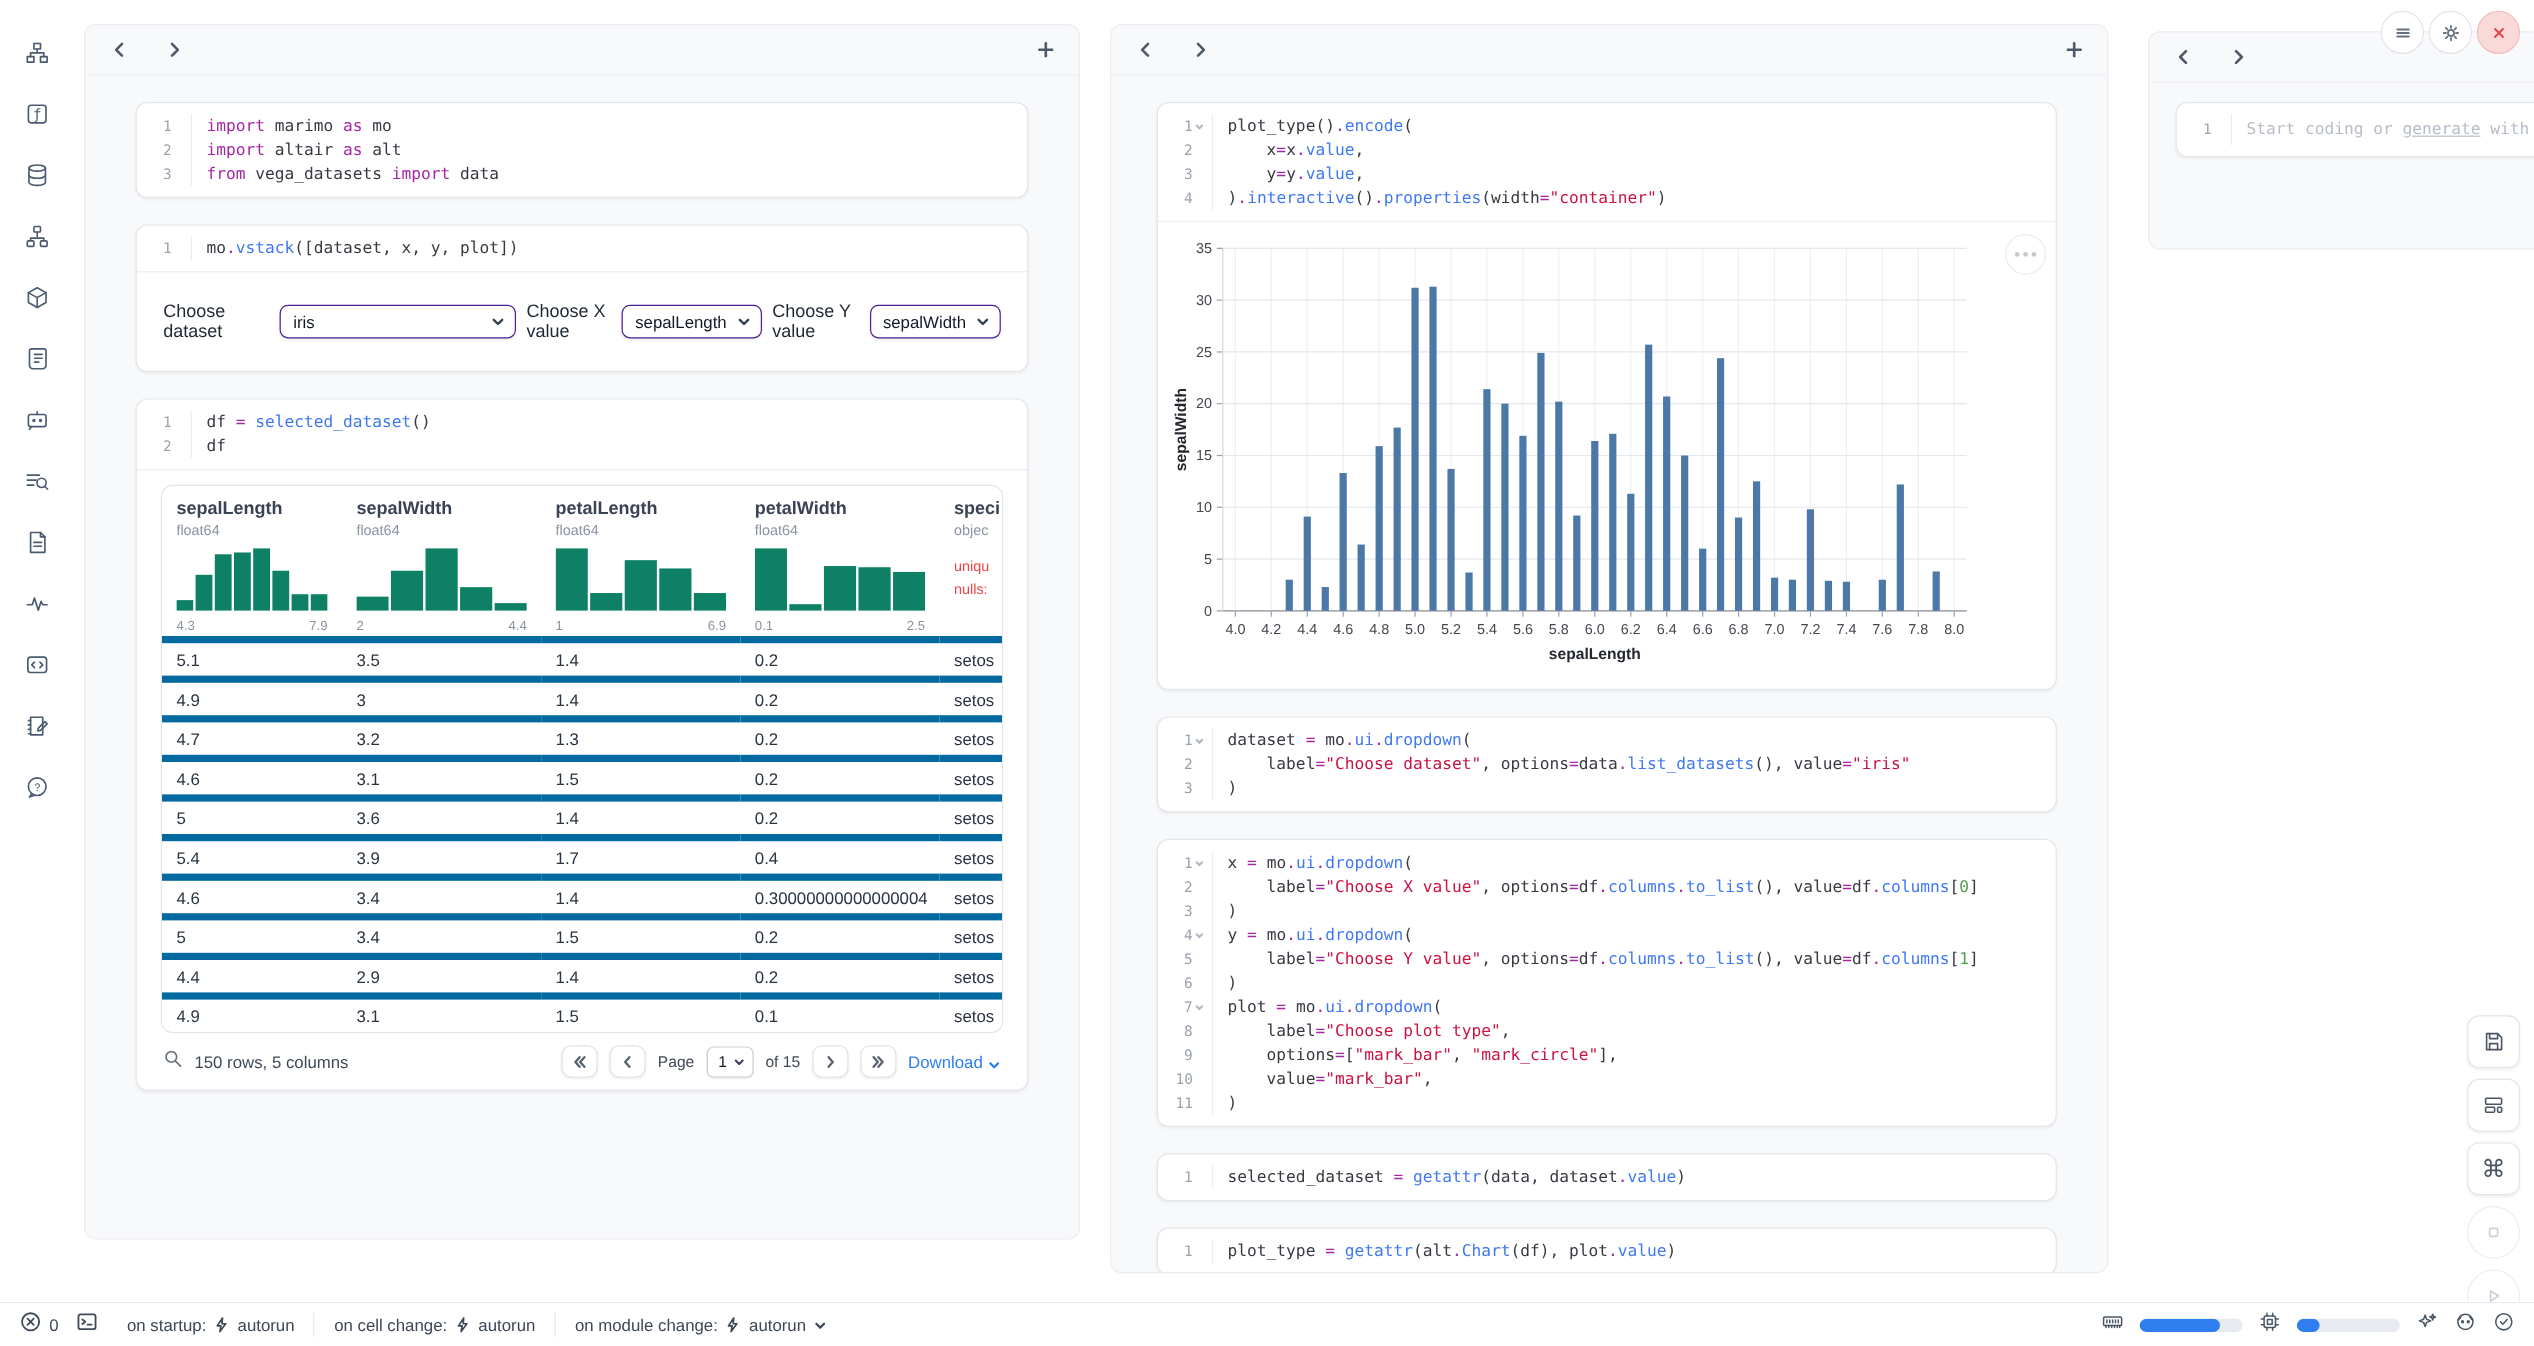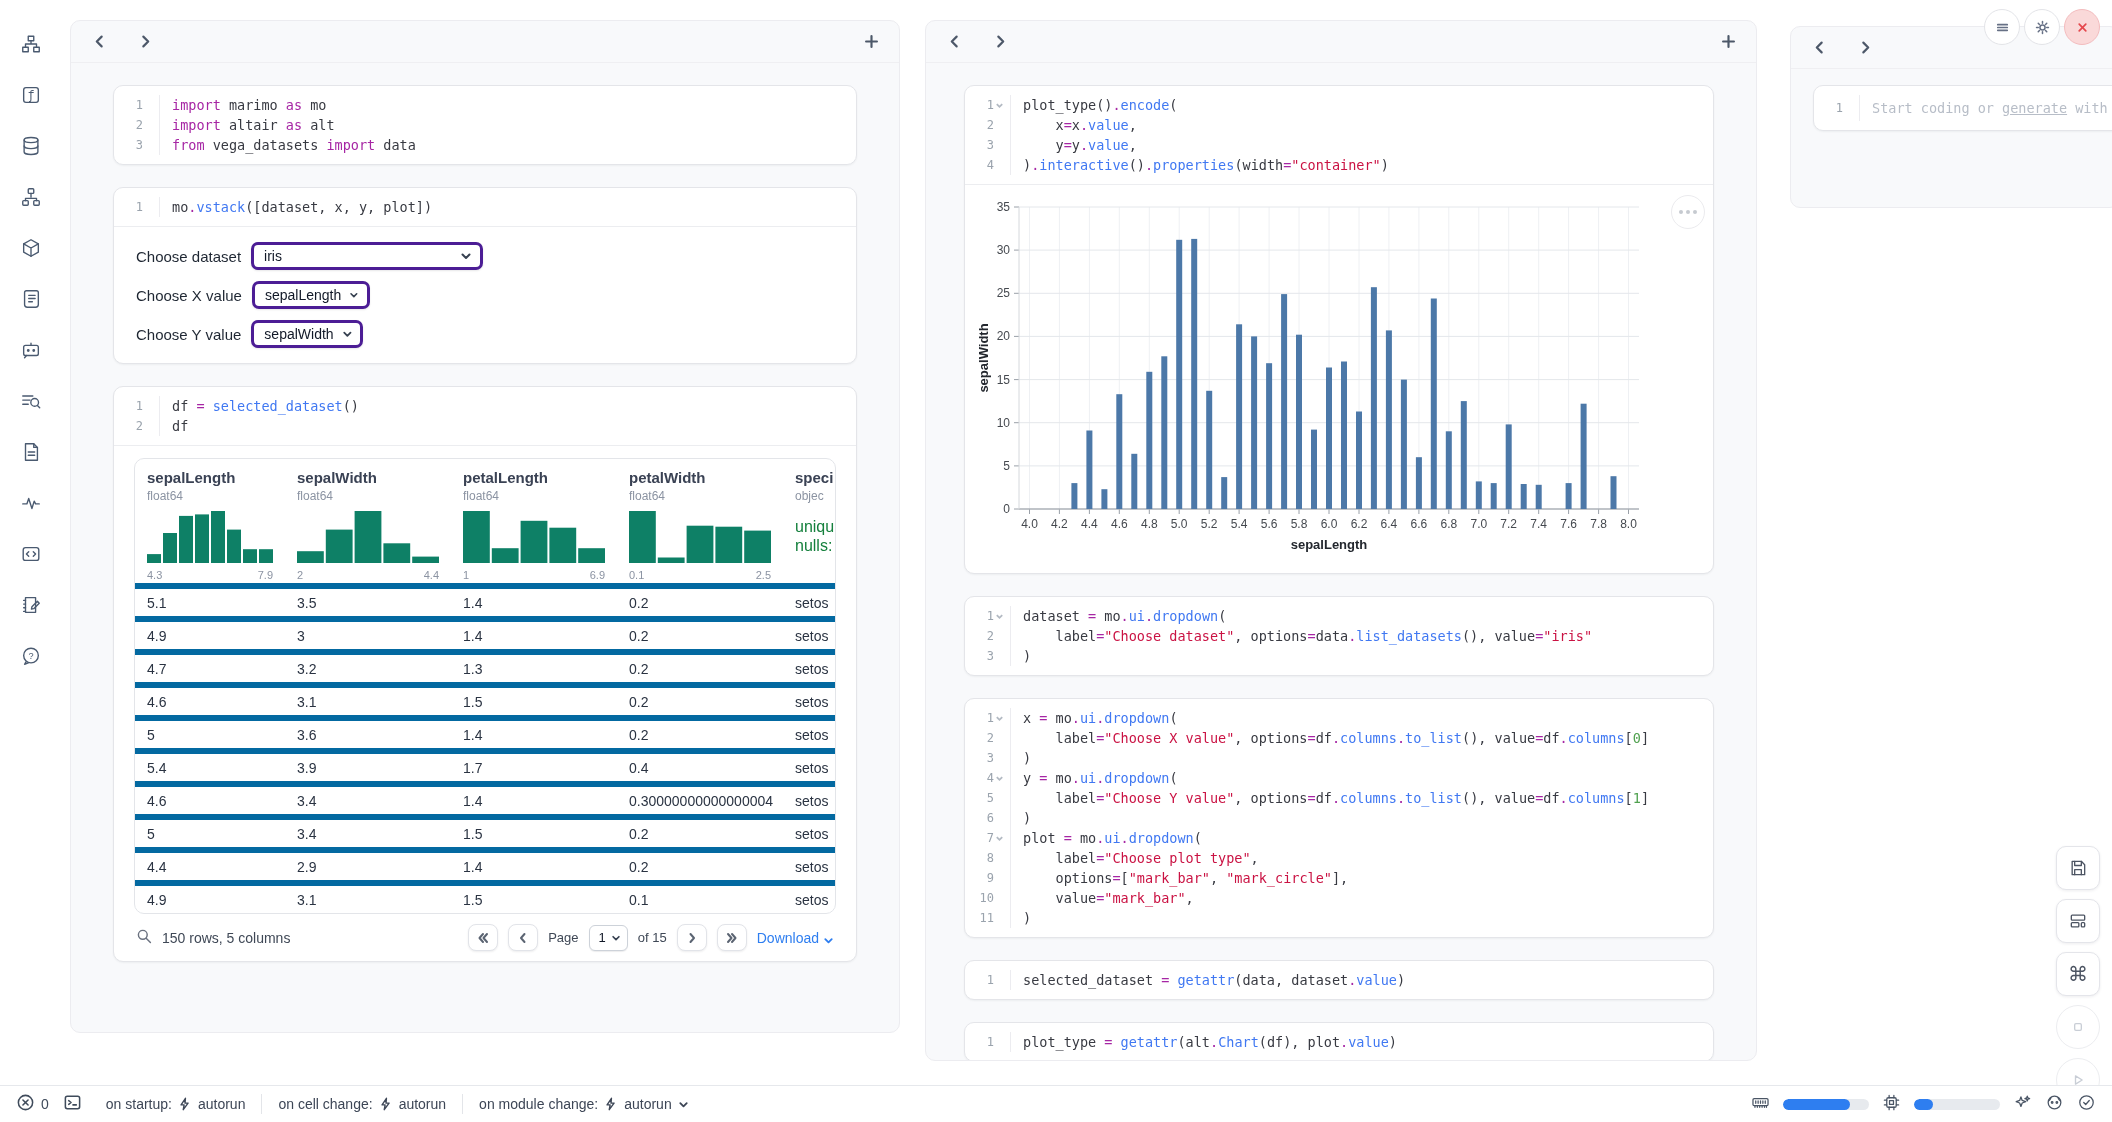--- a/index.html
+++ b/index.html
@@ -37,40 +37,40 @@
     color:#9aa3ad; font-size:12px; border-right:1px solid #ececf0; padding-right:4px; }
   .lnum .n { text-align:right; }
   .cmark { width:11px; height:11px; margin-left:1px; display:inline-flex; align-items:center; }
   .cmark svg { width:9px; height:9px; stroke:#b3bac3; fill:none; stroke-width:2; }
   .ctext { padding-left:12px; white-space:pre; }
   .t-k { color:var(--kw); } .t-f { color:var(--fn); } .t-s { color:var(--str); }
   .t-n { color:var(--num); } .t-o { color:var(--op); } .t-p { color:var(--pl); }
   .output { border-top:1px solid #ecedf0; }
 
   
-  .controls { padding:14px 22px; display:flex; flex-direction:column; gap:9px; }
+  .controls { padding:26px 22px; display:flex; flex-direction:row; gap:9px; }
   .ctl-row { display:flex; align-items:center; gap:10px; height:30px; }
   .ctl-label { font-size:15px; color:#1f2733; }
   .selectbox { display:inline-flex; align-items:center; justify-content:space-between;
-    border:3px solid #4c1d95; border-radius:7px; background:#fff; height:28px;
+    border:1px solid #4c1d95; border-radius:7px; background:#fff; height:28px;
     padding:0 8px 0 10px; font-size:14px; color:#111827;
     box-shadow:0 1px 2px rgba(20,24,34,.10); cursor:pointer; }
   .selectbox svg { width:12px; height:12px; stroke:#374151; stroke-width:2; fill:none;
     stroke-linecap:round; stroke-linejoin:round; margin-left:8px; }
 
   
   .tablewrap { padding:12px 20px 10px 20px; }
   .dtable { border:1px solid #e3e5e9; border-radius:10px; overflow:hidden; background:#fff; }
   .trow { display:grid; grid-template-columns:150px 166px 166px 166px 1fr; }
   .th { padding:10px 12px 0 12px; }
   .th .cname { font-size:15px; font-weight:bold; color:#3a4254; }
   .th .ctype { font-size:12px; color:#8b93a2; margin-top:3px; }
   .thist { padding:6px 12px 2px 12px; }
   .hist-labels { display:flex; justify-content:space-between; font-size:11px; color:#8b93a2; margin-top:2px; }
-  .tstats { padding:14px 12px 0 12px; font-size:16px; color:#15803d; line-height:19px; }
+  .tstats { padding:14px 12px 0 12px; font-size:12px; color:#ef4444; line-height:19px; }
   .td { padding:0 12px; height:33px; display:flex; align-items:center; font-size:14px; color:#2a3342;
     border-top:6px solid #0369a1; white-space:nowrap; overflow:hidden; }
   .tfoot { display:flex; align-items:center; margin-top:10px; padding:0 2px; gap:10px; }
   .tfoot .summary { font-size:14px; color:#3f4856; }
   .tfoot svg.mag { width:16px; height:16px; stroke:#6b7280; fill:none; stroke-width:1.8; stroke-linecap:round; }
   .pgbtn { width:30px; height:27px; border:1px solid #e2e4e9; border-radius:8px; background:#fff;
     box-shadow:0 1px 2px rgba(20,24,34,.08); display:flex; align-items:center; justify-content:center; cursor:pointer; }
   .pgbtn svg { width:12px; height:12px; stroke:#5b6472; fill:none; stroke-width:2; stroke-linecap:round; stroke-linejoin:round; }
   .pg-text { font-size:13px; color:#3f4856; }
   .pselect { height:26px; border:1px solid #cdd2d9; border-radius:6px; background:#fff;

